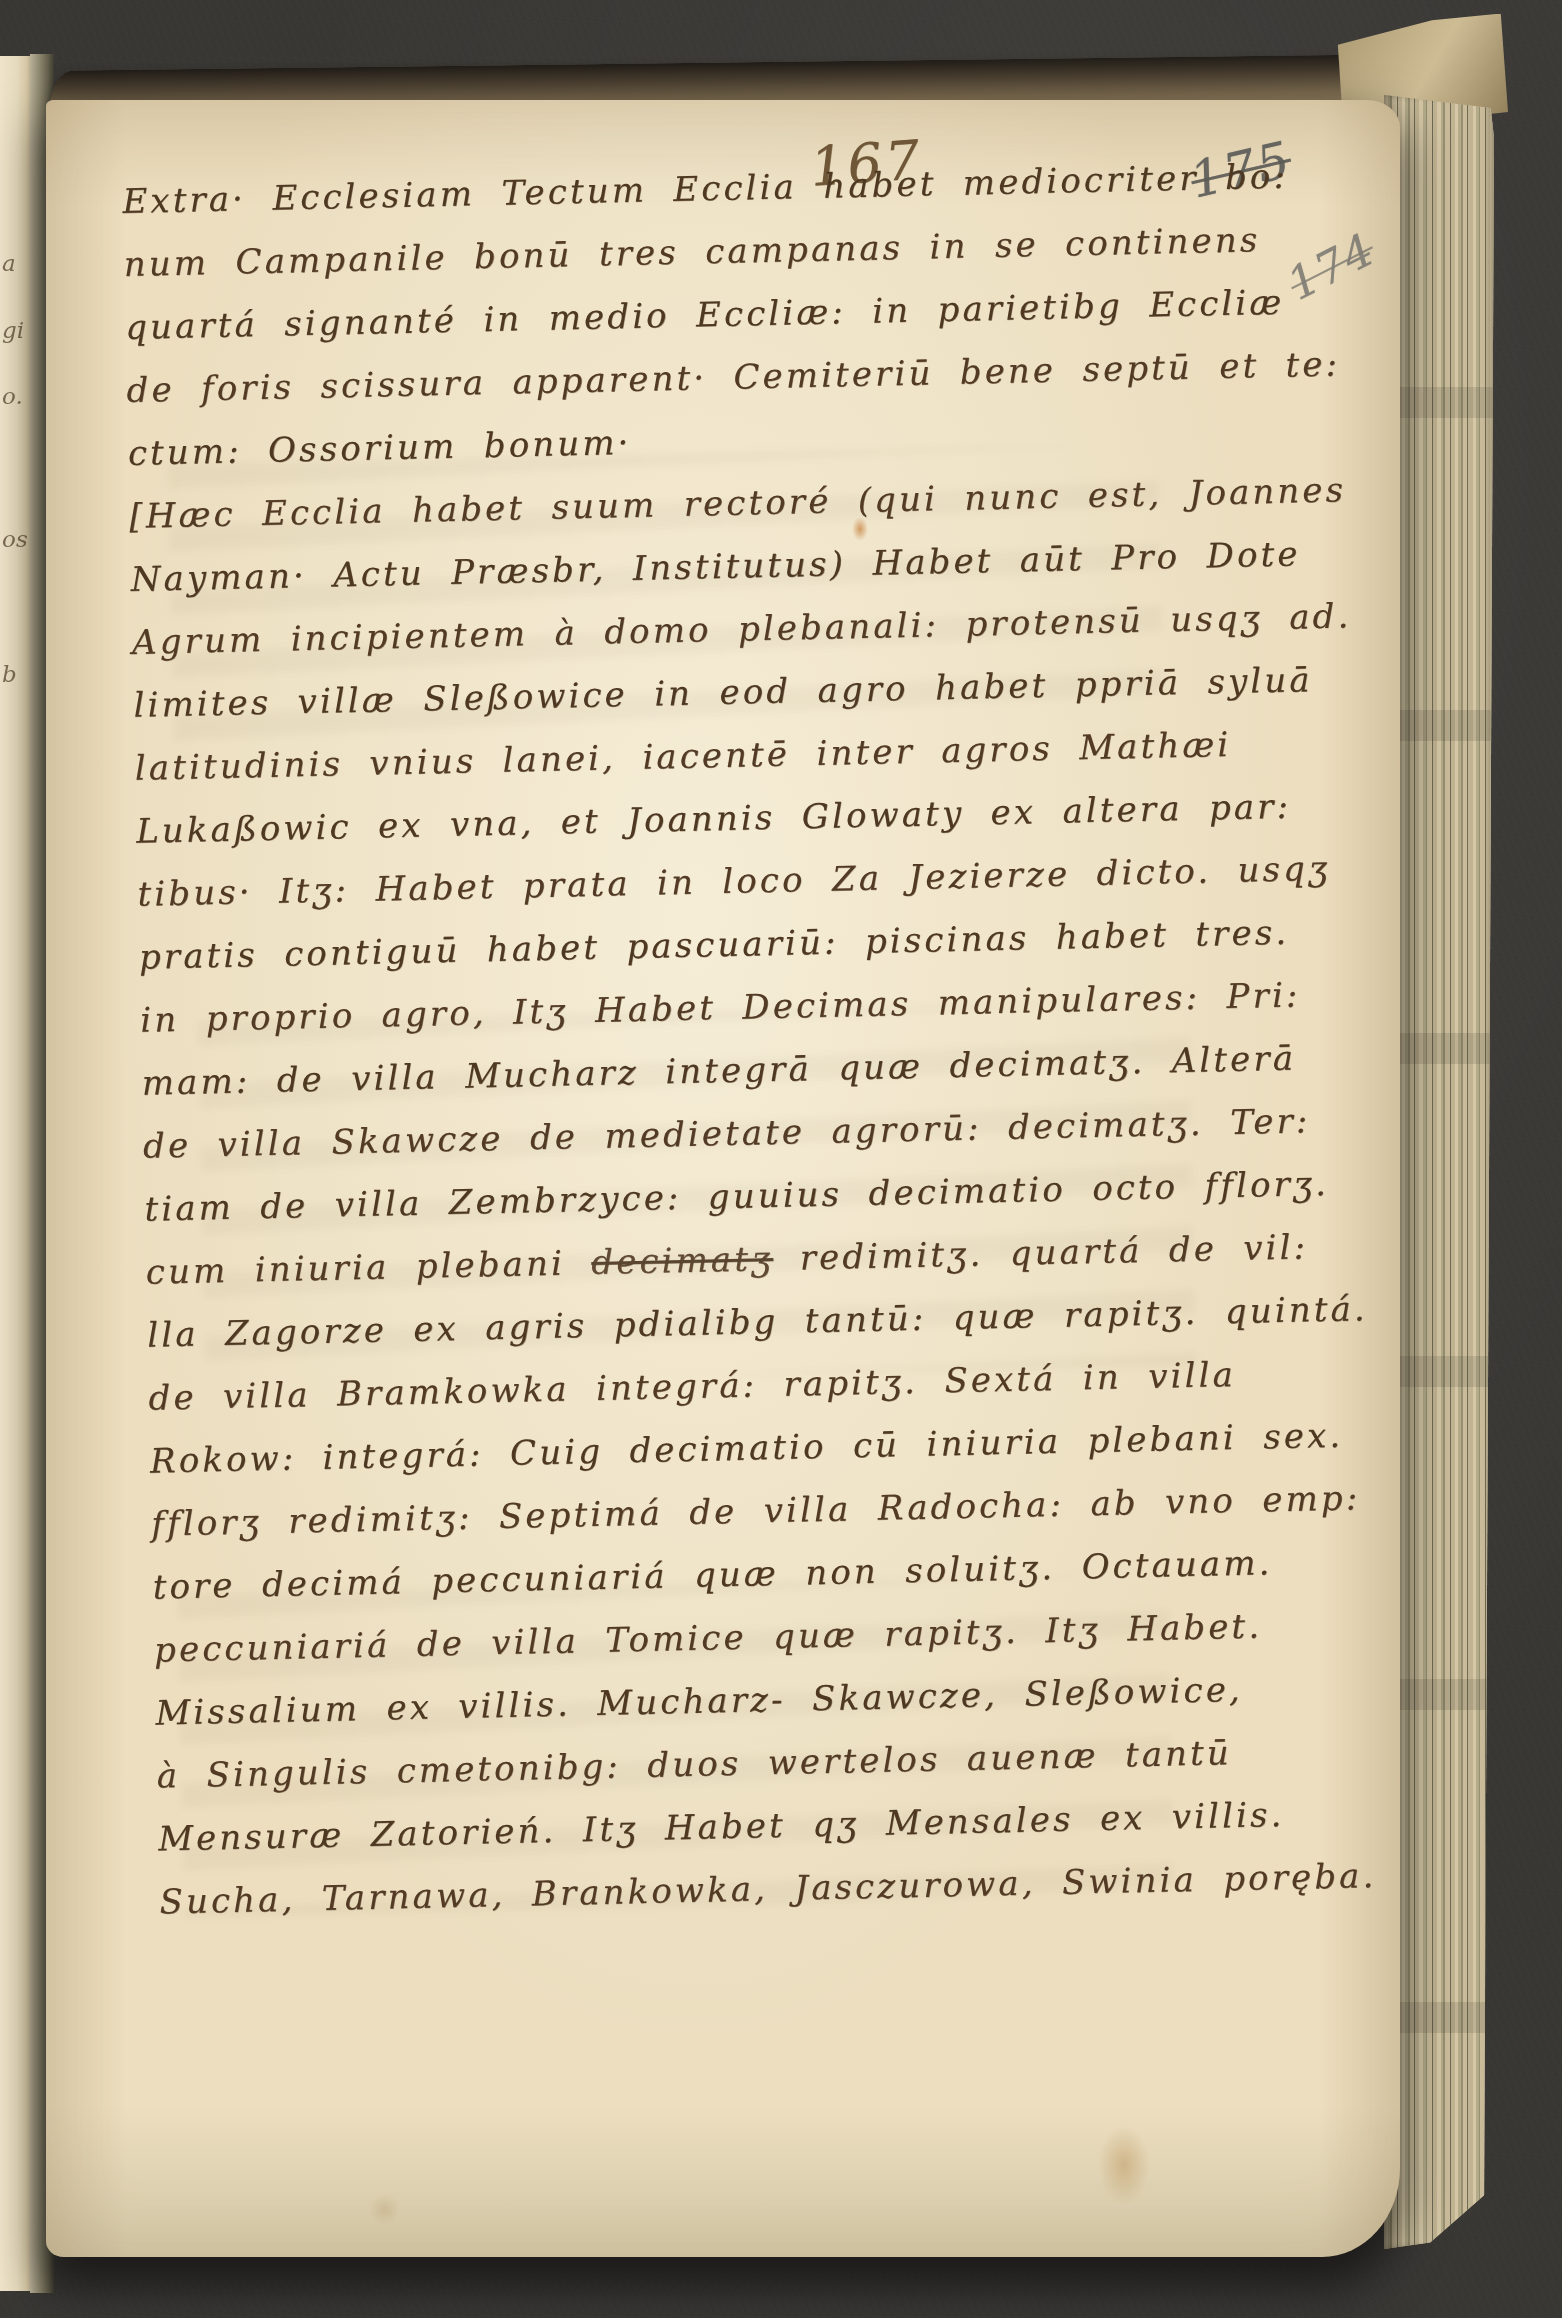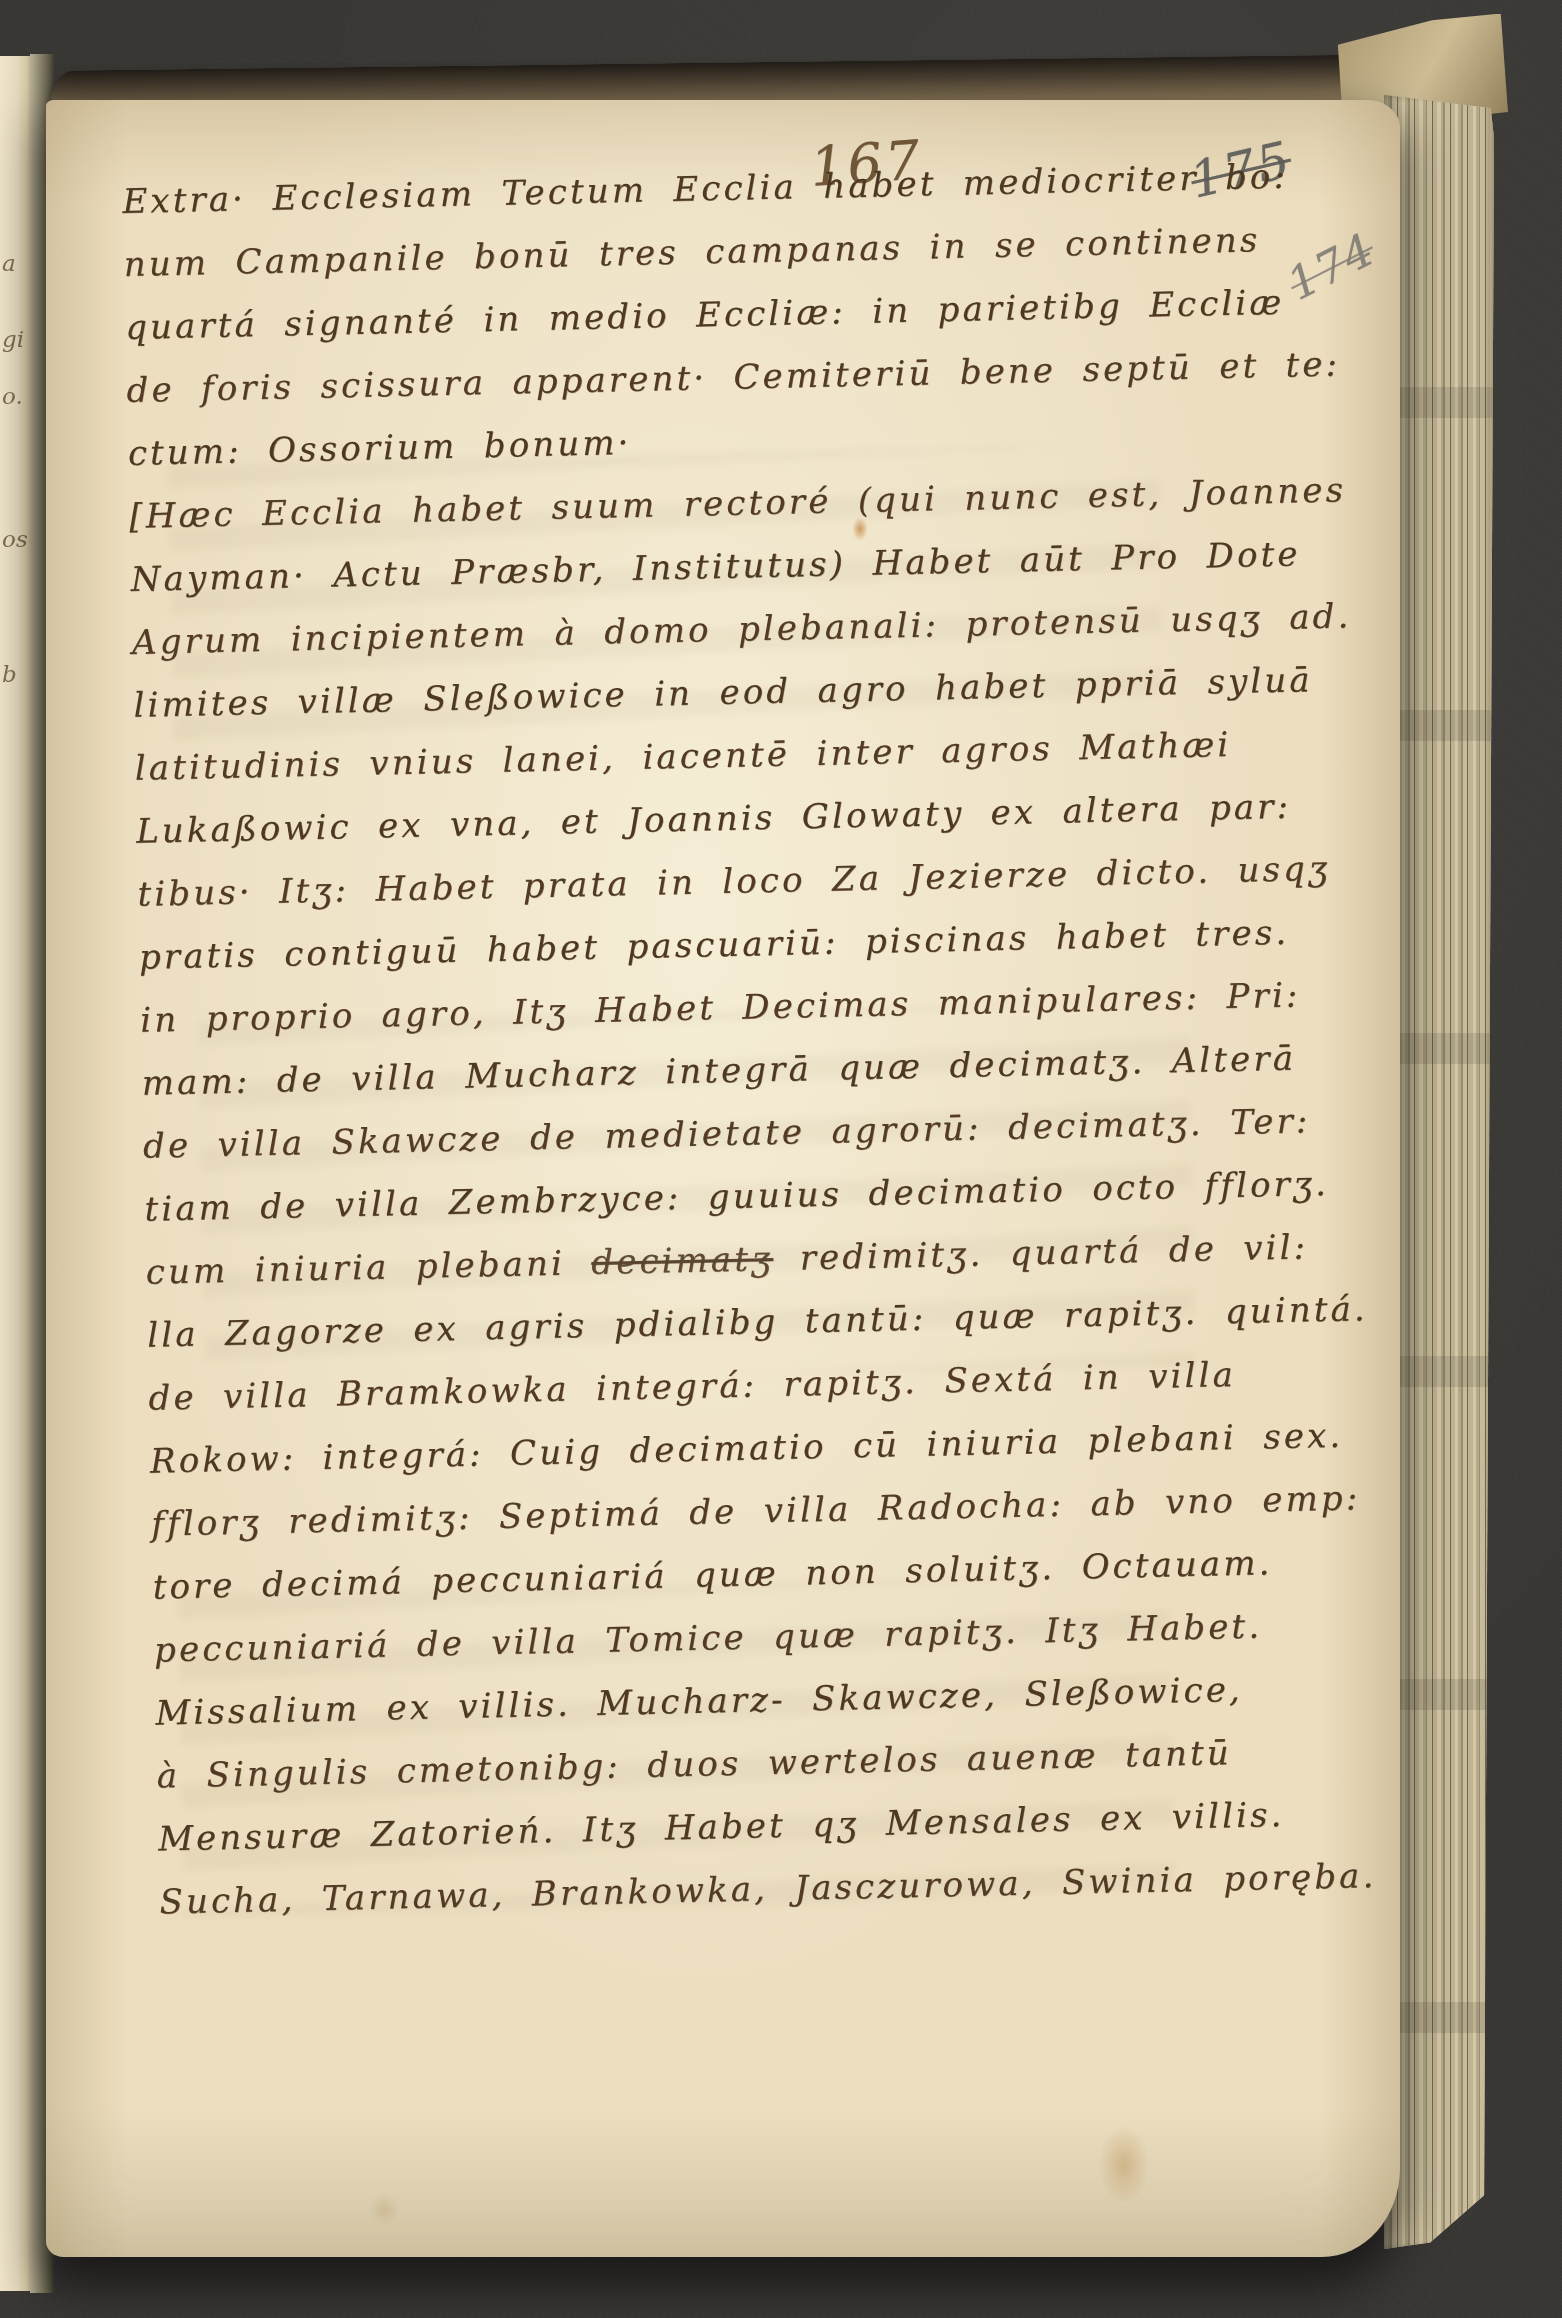--- a/index.html
+++ b/index.html
@@ -110,21 +110,21 @@
   .stain.s3{left:323px;top:2094px;width:31px;height:31px;
     background:radial-gradient(closest-side, rgba(160,120,60,.2), rgba(160,120,60,0));}
 </style>
 </head>
 <body>
 
 <div class="stage">
 
   <div class="facing-page">
     <div class="frag" style="top:194px;">a</div>
-    <div class="frag" style="top:270px;">gi</div>
+    <div class="frag" style="top:261px;">gi</div>
     <div class="frag" style="top:327px;">o.</div>
     <div class="frag" style="top:470px;">os.</div>
     <div class="frag" style="top:605px;">b</div>
   </div>
 
   <div class="gutter"></div>
   <div class="top-edge"></div>
   <div class="cover-corner"></div>
   <div class="fore-edge"></div>
 

